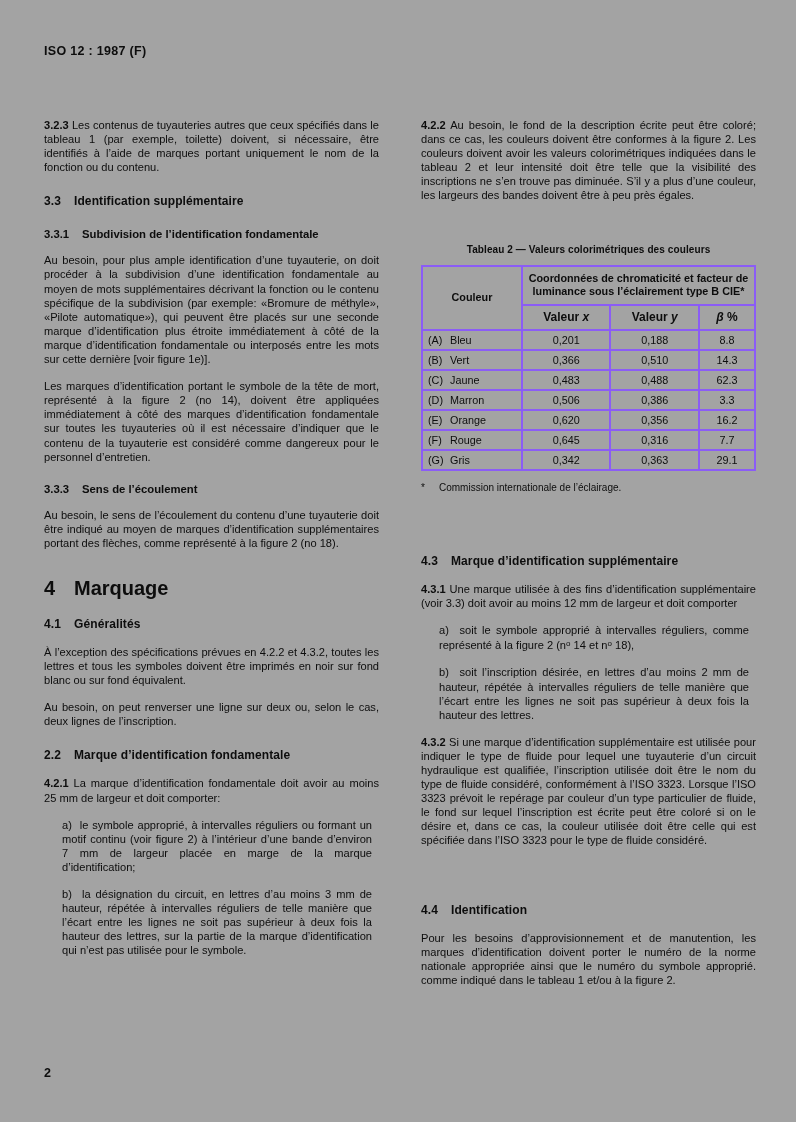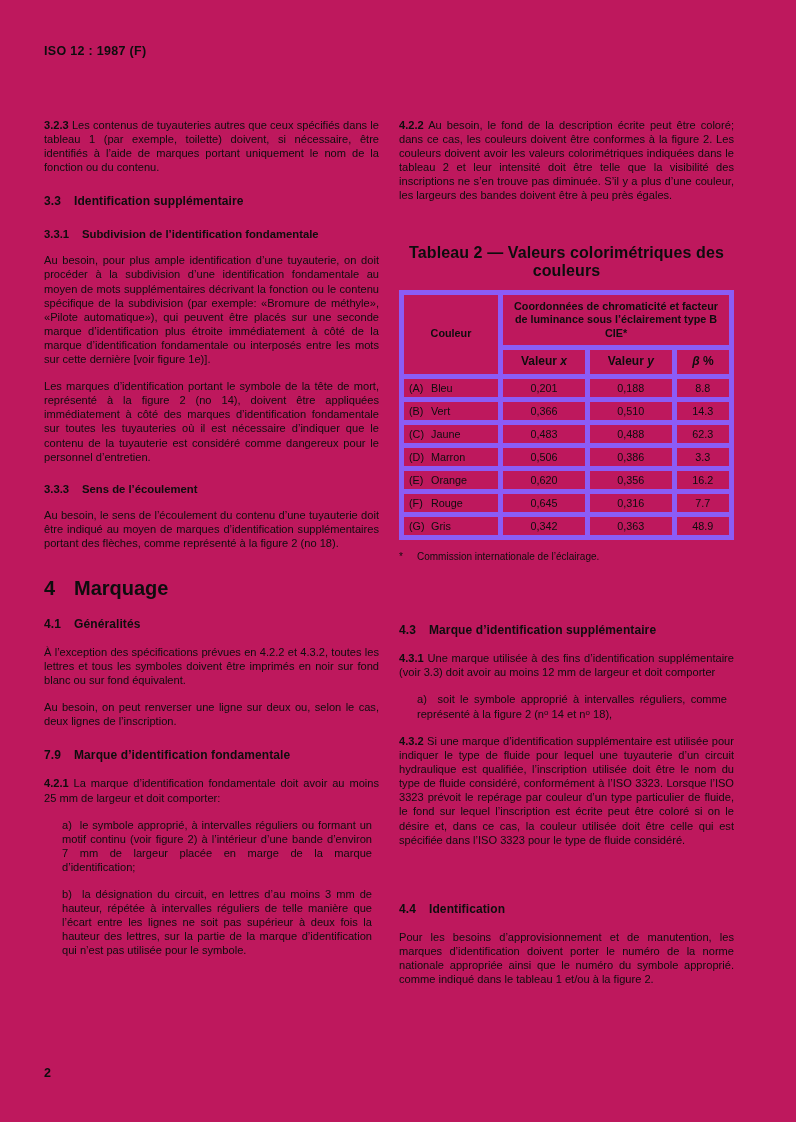--- a/index.html
+++ b/index.html
@@ -9,21 +9,21 @@
     background: #ffffff;
   }
   body {
     font-family: "Liberation Sans", sans-serif;
     color: #0d0d0d;
   }
   .page {
     position: relative;
     width: 796px;
     height: 1122px;
-    background: #be185d;
+    background: #a3a3a3;
     margin: 0 auto;
     overflow: hidden;
     box-sizing: border-box;
   }
   
   .page-header {
     position: absolute;
     top: 44px;
     left: 44px;
     font-size: 12.5px;
@@ -31,20 +31,21 @@
     letter-spacing: 0.3px;
   }
   
   .columns {
     position: absolute;
     top: 118px;
     left: 44px;
     width: 712px;
     display: flex;
     gap: 20px;
+    justify-content: space-between;
   }
   .col {
     width: 335px;
   }
   
   p.body {
     margin: 0 0 13px 0;
     font-size: 11.1px;
     line-height: 14.1px;
     text-align: justify;
@@ -89,34 +90,34 @@
   }
   h1.clause .hnum {
     display: inline-block;
     min-width: 30px;
   }
   .spacer-md { height: 22px; }
   .spacer-lg { height: 40px; }
 
   
   .table-caption {
-    font-size: 16px;
+    font-size: 10px;
     font-weight: bold;
     text-align: center;
     margin: 6px 0 10px 0;
     letter-spacing: 0.1px;
   }
   table.colorim {
     border-collapse: collapse;
     width: 100%;
     font-size: 10.8px;
     border: 1.6px solid #111;
   }
   table.colorim th, table.colorim td {
-    border: 5px solid #8b5cf6;
+    border: 2px solid #8b5cf6;
     padding: 3px 5px;
     vertical-align: middle;
   }
   table.colorim thead th {
     font-weight: bold;
     text-align: center;
     line-height: 13.5px;
     padding: 5px 4px;
   }
   th.col-couleur {
@@ -206,21 +207,21 @@
 
       <h2 class="sec">
         <span class="hnum">4.1</span><span>Généralités</span>
       </h2>
 
       <p class="body">À l’exception des spécifications prévues en 4.2.2 et 4.3.2, toutes les lettres et tous les symboles doivent être imprimés en noir sur fond blanc ou sur fond équivalent.</p>
 
       <p class="body">Au besoin, on peut renverser une ligne sur deux ou, selon le cas, deux lignes de l’inscription.</p>
 
       <h2 class="sec">
-        <span class="hnum">7.9</span><span>Marque d’identification fondamentale</span>
+        <span class="hnum">2.2</span><span>Marque d’identification fondamentale</span>
       </h2>
 
       <p class="body">
         <span class="num">4.2.1</span>
         <span>La marque d’identification fondamentale doit avoir au moins 25 mm de largeur et doit comporter:</span>
       </p>
 
       <p class="indent">
         <span>a)</span>&nbsp;&nbsp;<span>le symbole approprié, à intervalles réguliers ou formant un motif continu (voir figure 2) à l’intérieur d’une bande d’environ 7 mm de largeur placée en marge de la marque d’identification;</span>
       </p>
@@ -288,21 +289,21 @@
             <tr>
               <td class="colorname"><span class="tag">(F)</span><span>Rouge</span></td>
               <td class="val">0,645</td>
               <td class="val">0,316</td>
               <td class="val">7.7</td>
             </tr>
             <tr>
               <td class="colorname"><span class="tag">(G)</span><span>Gris</span></td>
               <td class="val">0,342</td>
               <td class="val">0,363</td>
-              <td class="val">48.9</td>
+              <td class="val">29.1</td>
             </tr>
           </tbody>
       </table>
 
       <div class="table-footnote">
         <span class="star">*</span>
         <span>Commission internationale de l’éclairage.</span>
       </div>
 
       <div class="spacer-lg"></div>
@@ -313,20 +314,23 @@
 
       <p class="body">
         <span class="num">4.3.1</span>
         <span>Une marque utilisée à des fins d’identification supplémentaire (voir 3.3) doit avoir au moins 12 mm de largeur et doit comporter</span>
       </p>
 
       <p class="indent">
         <span>a)</span>&nbsp;&nbsp;<span>soit le symbole approprié à intervalles réguliers, comme représenté à la figure 2 (n<sup class="ord">o</sup> 14 et n<sup class="ord">o</sup> 18),</span>
       </p>
 
+      <p class="indent">
+        <span>b)</span>&nbsp;&nbsp;<span>soit l’inscription désirée, en lettres d’au moins 2 mm de hauteur, répétée à intervalles réguliers de telle manière que l’écart entre les lignes ne soit pas supérieur à deux fois la hauteur des lettres.</span>
+      </p>
 
       <p class="body">
         <span class="num">4.3.2</span>
         <span>Si une marque d’identification supplémentaire est utilisée pour indiquer le type de fluide pour lequel une tuyauterie d’un circuit hydraulique est qualifiée, l’inscription utilisée doit être le nom du type de fluide considéré, conformément à l’ISO 3323. Lorsque l’ISO 3323 prévoit le repérage par couleur d’un type particulier de fluide, le fond sur lequel l’inscription est écrite peut être coloré si on le désire et, dans ce cas, la couleur utilisée doit être celle qui est spécifiée dans l’ISO 3323 pour le type de fluide considéré.</span>
       </p>
 
       <div class="spacer-md"></div>
 
       <h2 class="sec">
         <span class="hnum">4.4</span><span>Identification</span>

